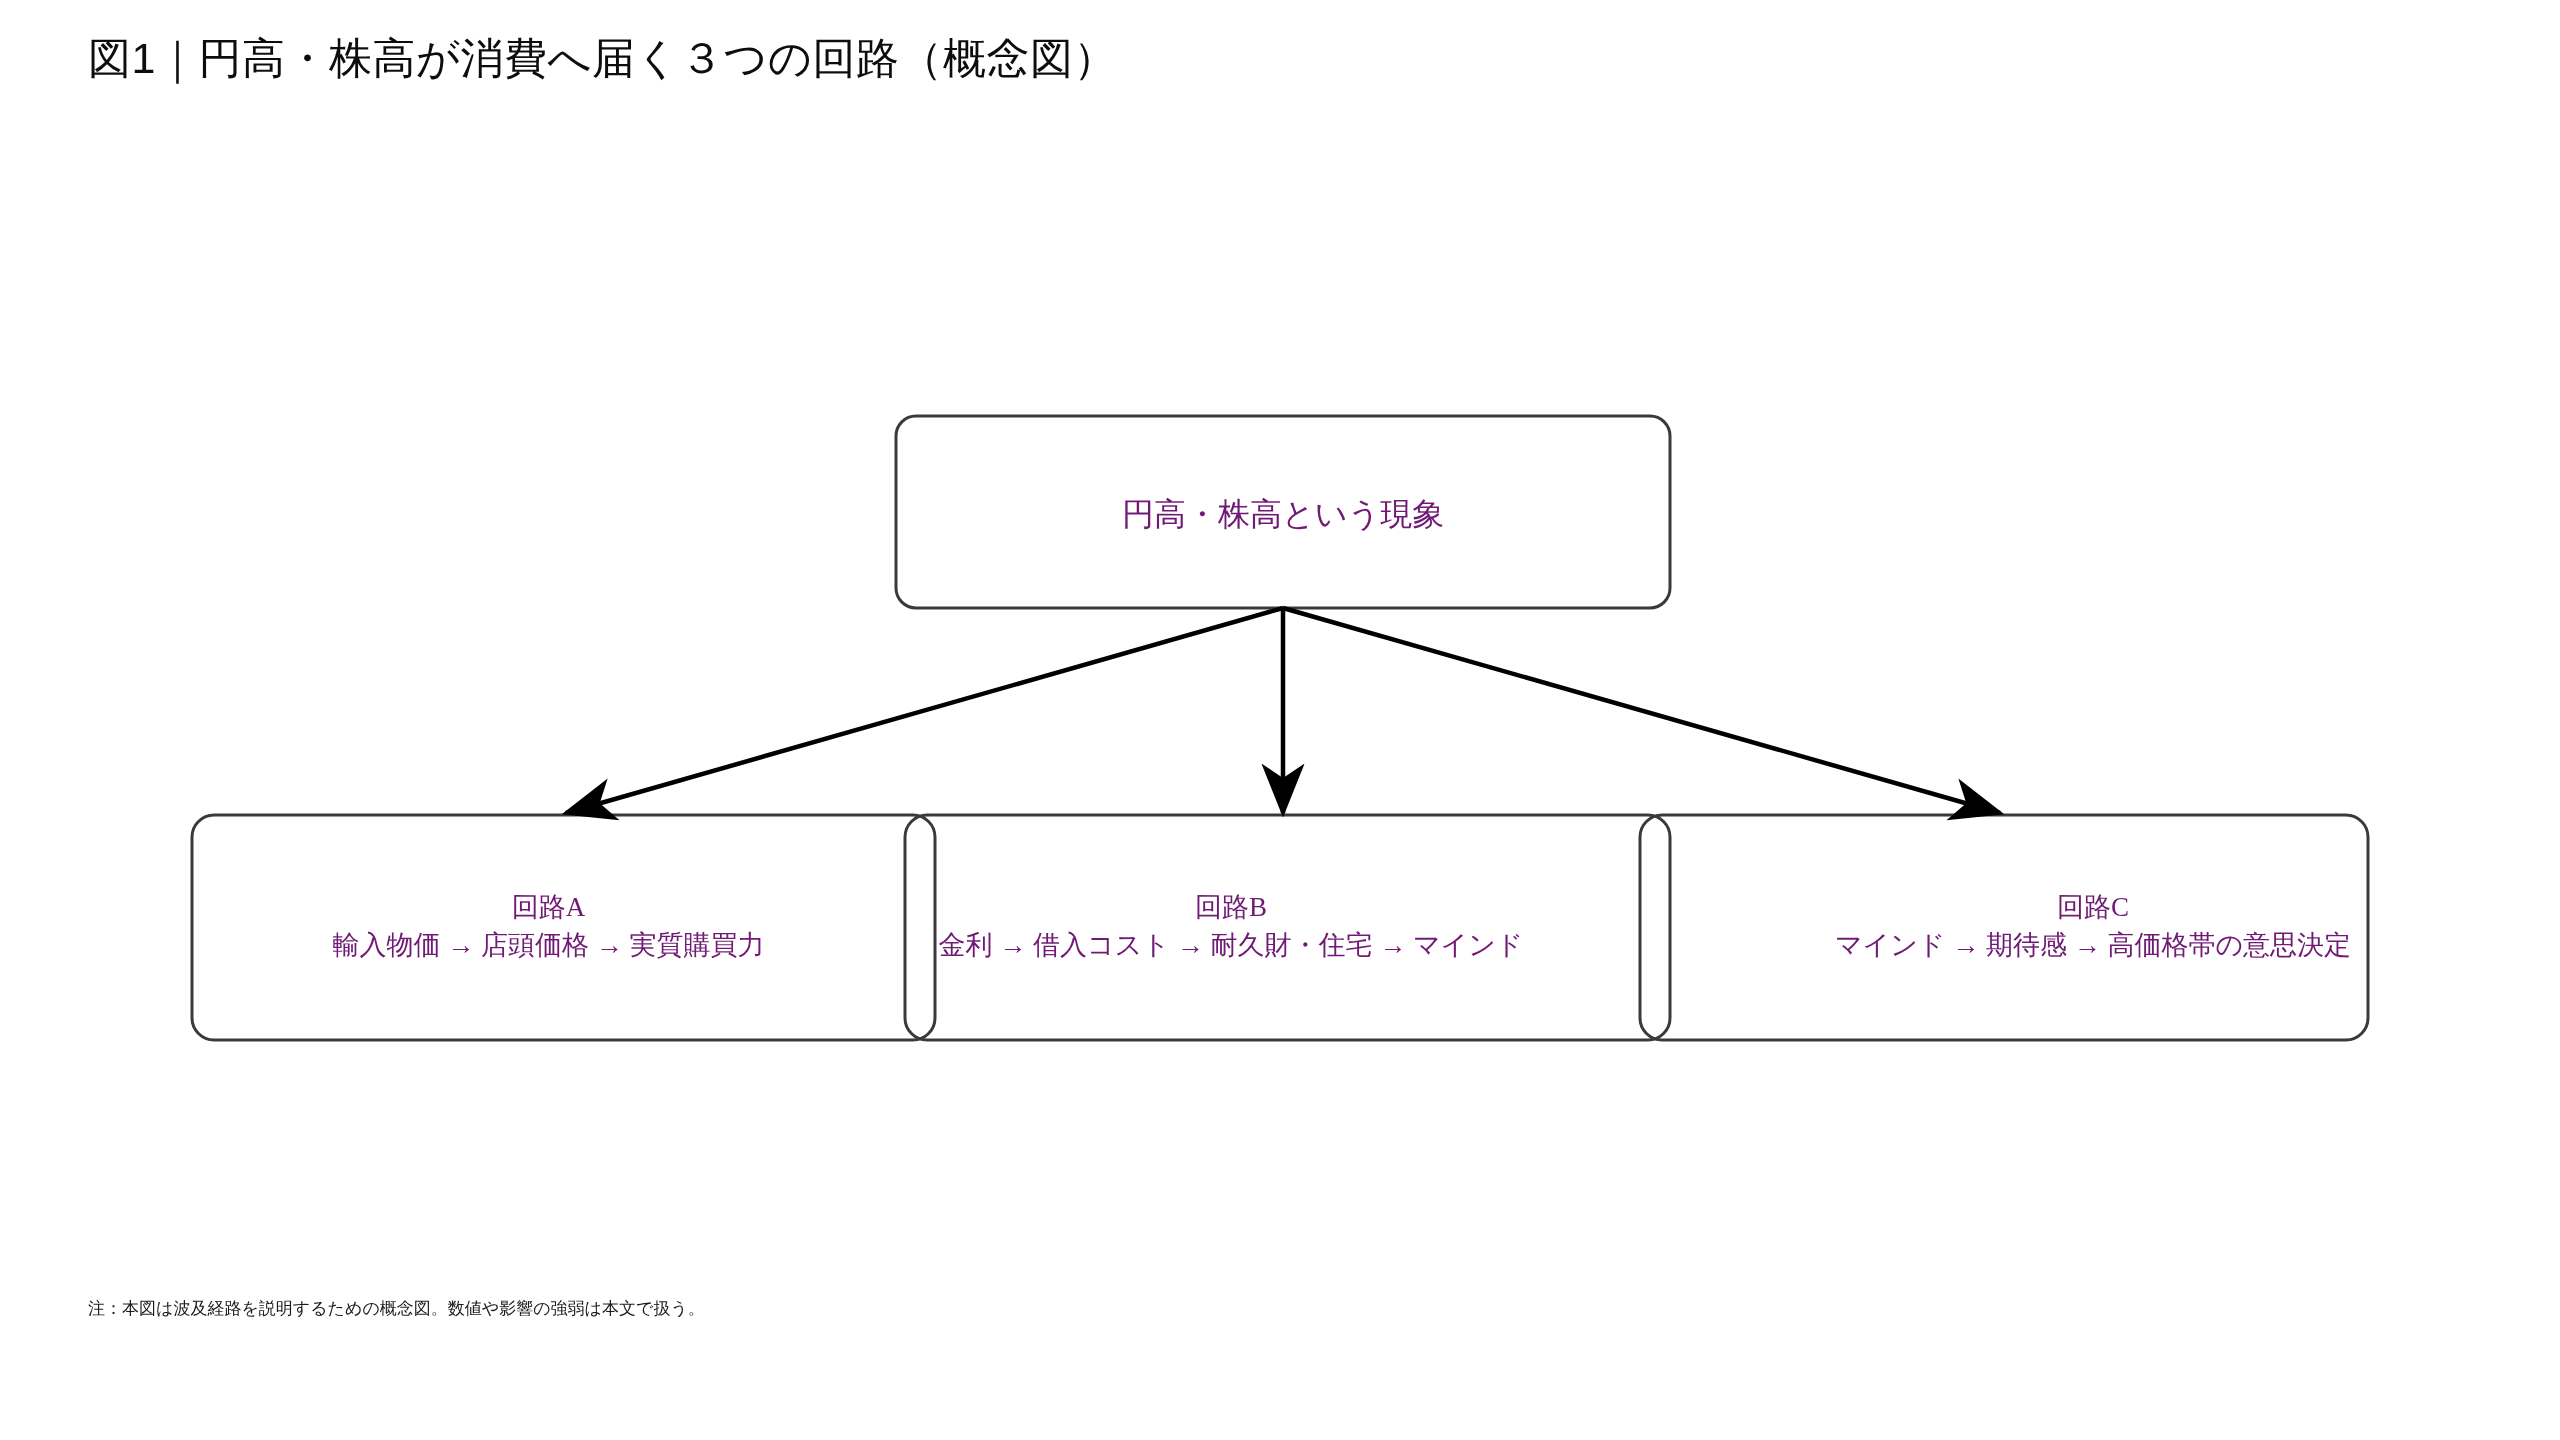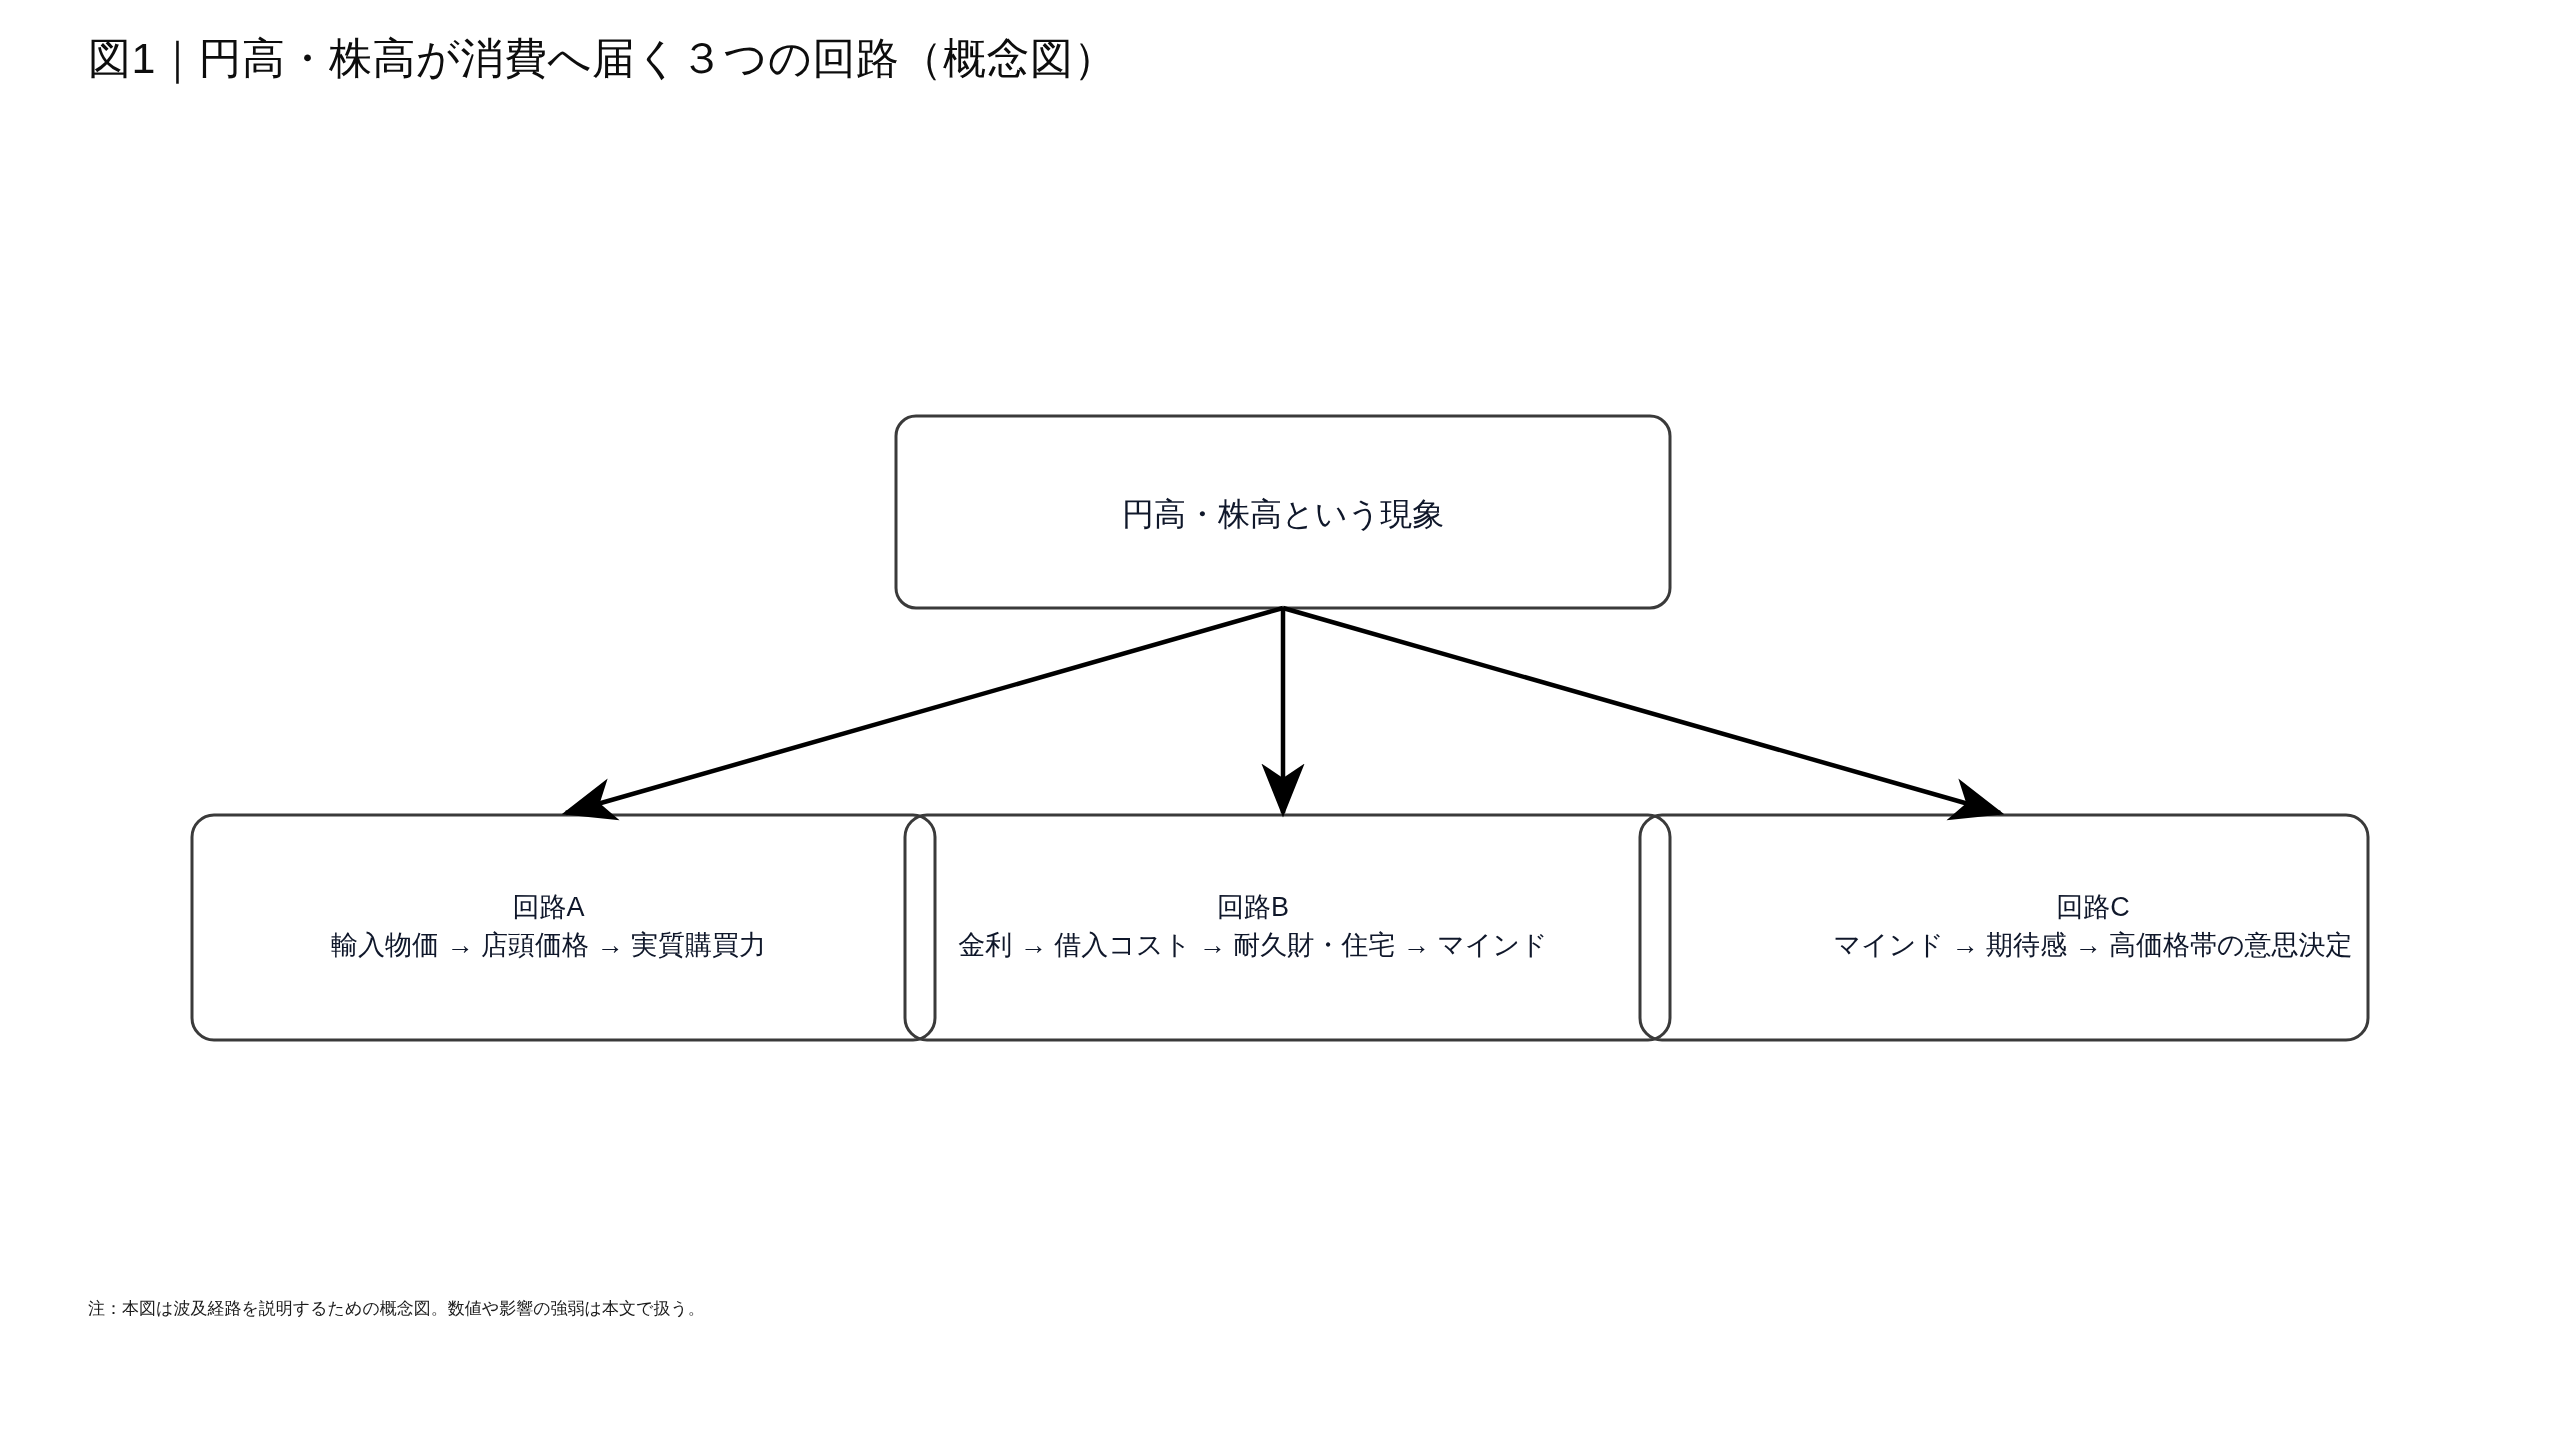--- a/index.html
+++ b/index.html
@@ -38,22 +38,23 @@
     top: 0;
     width: 2560px;
     height: 1440px;
   }
 
   
   .node-label {
     position: absolute;
     text-align: center;
     line-height: 1.42;
-    color: #0f172a;
+    color: #701a75;
     pointer-events: none;
+    font-family: Liberation Serif, serif;
   }
 
   #source-node-label {
     left: 896px;
     top: 492px;
     width: 774px;
     font-size: 32px;
   }
 
   .channel-label {
@@ -61,21 +62,21 @@
     font-size: 27px;
   }
   .channel-label .channel-name {
     display: block;
   }
   .channel-label .channel-path {
     display: block;
   }
 
   #channel-label-a { left: 192px;  width: 713px; }
-  #channel-label-b { left: 935px;  width: 636px; }
+  #channel-label-b { left: 913px;  width: 636px; }
   #channel-label-c { left: 1744px; width: 698px; }
 
   
   #figure-note {
     position: absolute;
     left: 88px;
     top: 1297px;
     font-size: 17px;
     line-height: 1.4;
     color: #1a1a1a;

